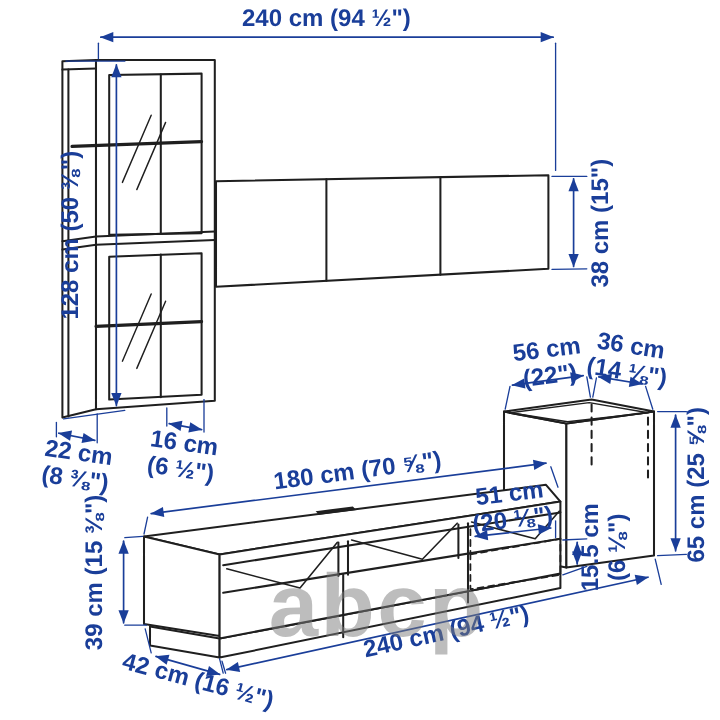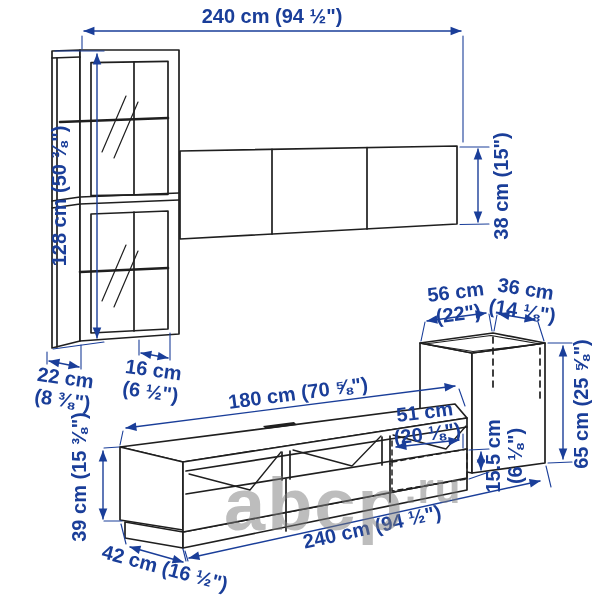--- a/index.html
+++ b/index.html
@@ -199,14 +199,13 @@
 </div>
 
 <div class="dim" style="left:79px;top:477px;--r:-90deg;">39 cm (15 ⅜")</div>
 
 <div class="dim" style="left:165px;top:568px;--r:15deg;">42 cm (16 ½")</div>
 
 <div class="dim" style="left:372px;top:527px;--r:-12.5deg;">240 cm (94 ½")</div>
 
 <div class="watermark">
   <span class="wm-main">abcp</span>
-  <span class="wm-suffix">.ru</span>
 </div>
 
 </body></html>

